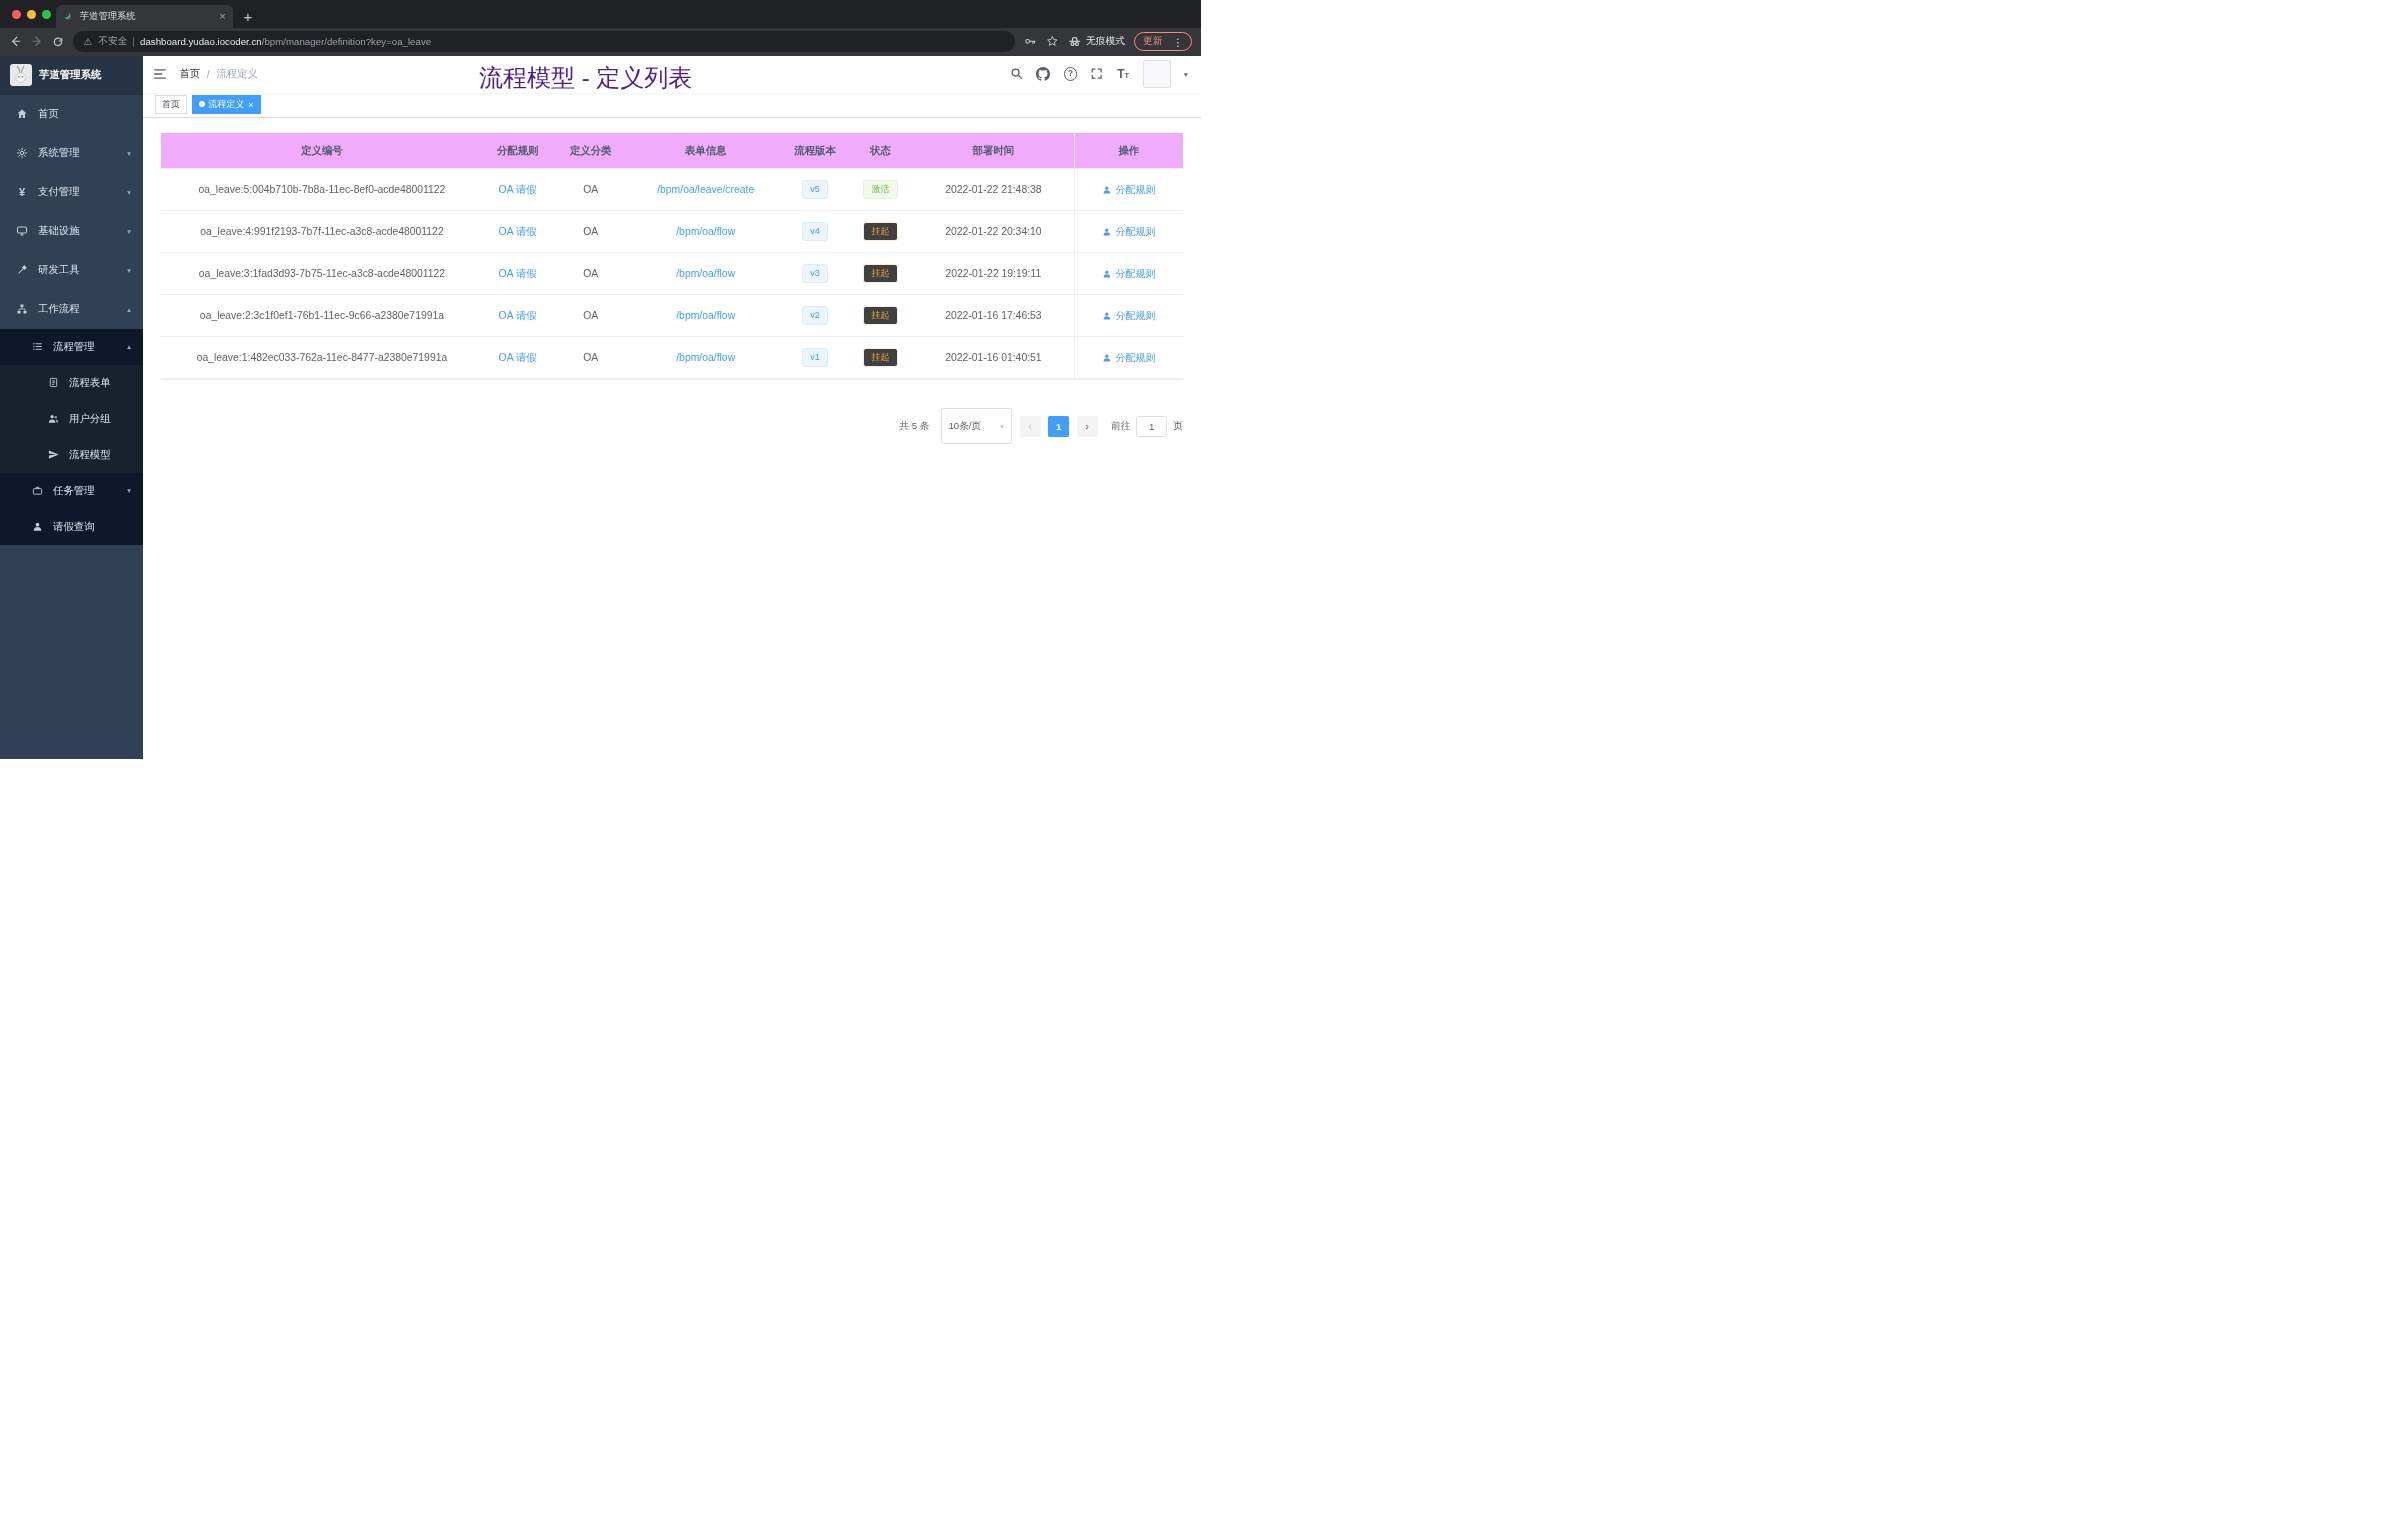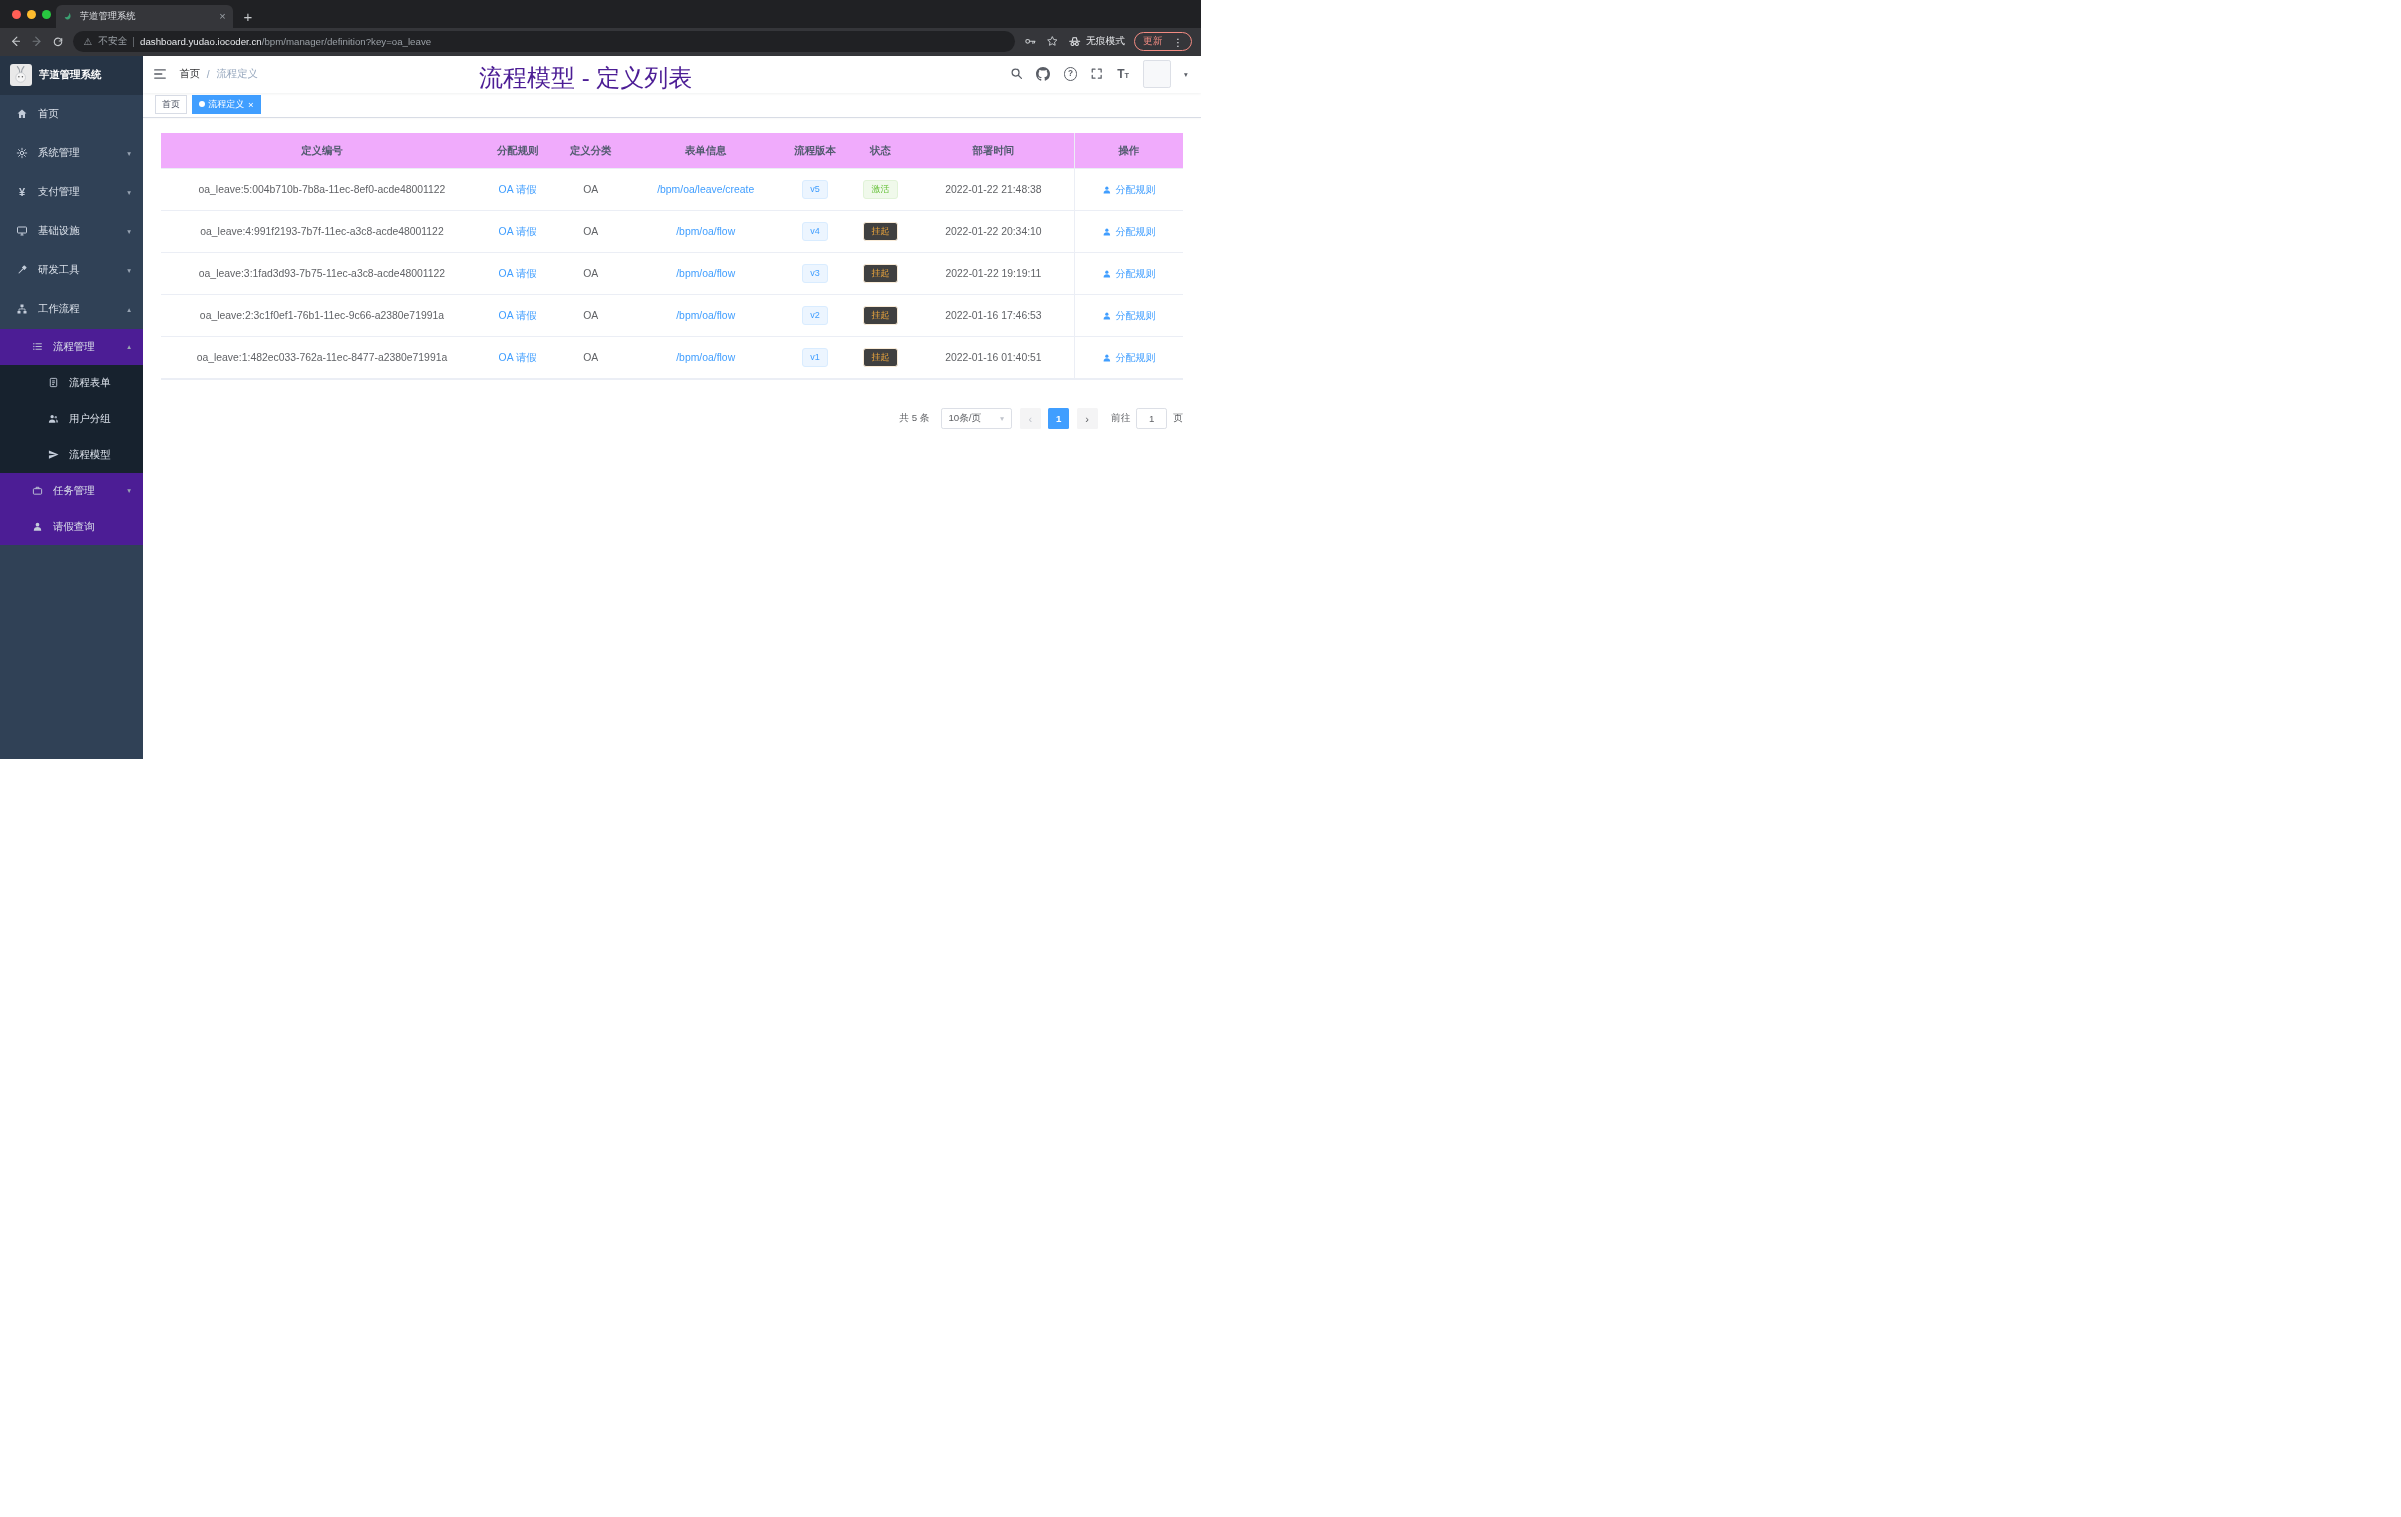--- a/index.html
+++ b/index.html
@@ -36,21 +36,21 @@
   .sidebar{width:143px;background:#304156;flex:none;display:flex;flex-direction:column;overflow:hidden}
   .brand{height:39px;display:flex;align-items:center;gap:7.4px;padding-left:9.7px;background:#263445;
          color:#fff;font-size:10.4px;font-weight:bold;flex:none}
   .logo{width:22px;height:22px;border-radius:3px;background:#e9e9e9;flex:none;display:flex;
         align-items:center;justify-content:center;overflow:hidden}
   .mi{height:39px;display:flex;align-items:center;padding:0 12px 0 15px;gap:9px;font-size:10.4px;
       color:#dbe1ea;cursor:pointer}
   .mi .ic{width:14px;display:flex;justify-content:center;align-items:center;color:#c3ccd9;flex:none}
   .mi .lbl{flex:1;white-space:nowrap}
   .mi .chev{color:#97a3b2;font-size:7.4px}
-  .lvl2{background:#4c1d95}
+  .lvl2{background:#0f172a}
   .mi.sub{height:36px;padding-left:30px}
   .mi.sub2{height:36px;padding-left:46px;background:#17222e}
   .yen{font-size:11px;font-weight:bold}
 
   .content{flex:1;display:flex;flex-direction:column;min-width:0;background:#fff}
 
   
   .navbar{height:37px;display:flex;align-items:center;padding:0 13.4px 0 10.4px;position:relative;
           box-shadow:0 0.7px 3px rgba(0,21,41,.08);flex:none;z-index:3;background:#fff}
   .fold{color:#5a5e66;display:flex}
@@ -94,21 +94,21 @@
   .badge{display:inline-block;padding:2.2px 7.4px;font-size:9px;border-radius:3px;line-height:1.4}
   .b-blue{background:#ecf5ff;border:0.7px solid #d9ecff;color:#409eff}
   .b-green{background:#f0f9eb;border:0.7px solid #e1f3d8;color:#67c23a}
   .b-orange{background:#404040;border:0.7px solid #faecd8;color:#e6a23c}
   .op-link{display:inline-flex;align-items:center;gap:3.7px;color:#409eff;font-size:10px;cursor:pointer}
 
   
   .pagination{display:flex;align-items:center;justify-content:flex-end;gap:7.4px;margin-top:28px;
               font-size:9.7px;color:#606266}
   .ptotal{margin-right:4.5px}
-  .psel{width:71px;height:21px;border:0.7px solid #dcdfe6;border-radius:2.2px;display:flex;align-items:center;
+  .psel{width:71px;height:36px;border:0.7px solid #dcdfe6;border-radius:2.2px;display:flex;align-items:center;
         justify-content:space-between;padding:0 6px;cursor:pointer;background:#fff}
   .psel .car{color:#c0c4cc;font-size:6.7px}
   .pbtn{min-width:21px;height:21px;background:#f4f4f5;border-radius:1.5px;display:flex;align-items:center;
         justify-content:center;cursor:pointer;font-size:11px}
   .pbtn.disabled{color:#c0c4cc}
   .pbtn.active{background:#409eff;color:#fff;font-weight:bold;font-size:9.7px}
   .goto-wrap{display:flex;align-items:center;gap:6px;margin-left:6px}
   .goto-input{width:31px;height:21px;border:0.7px solid #dcdfe6;border-radius:2.2px;text-align:center;
               font-size:9.7px;color:#606266;font-family:inherit}
   svg{display:block}

